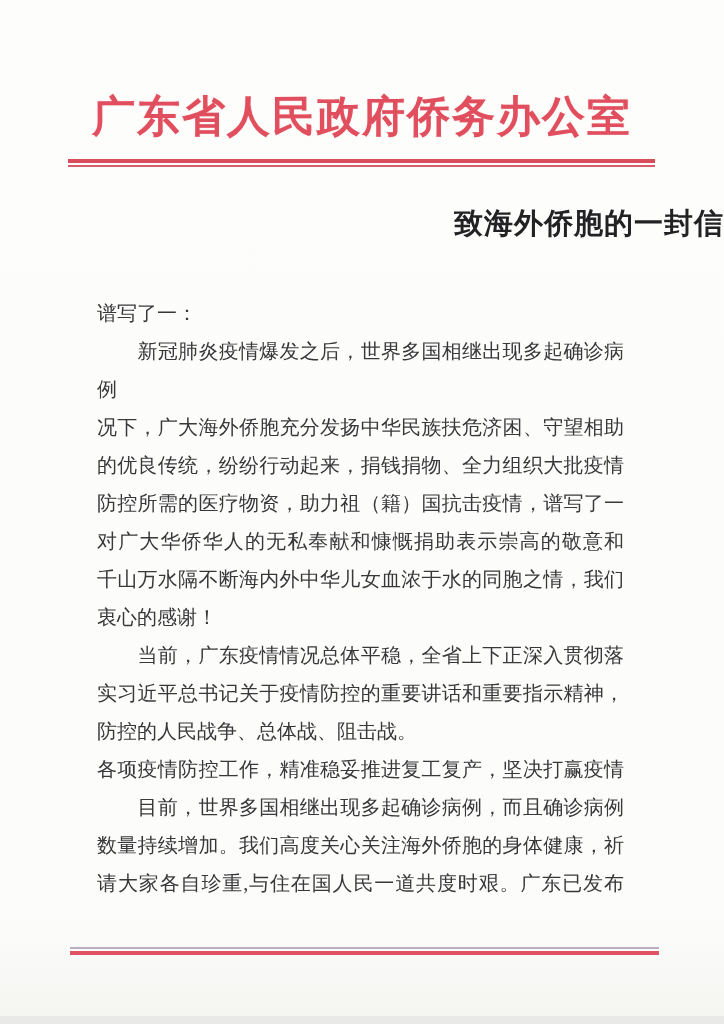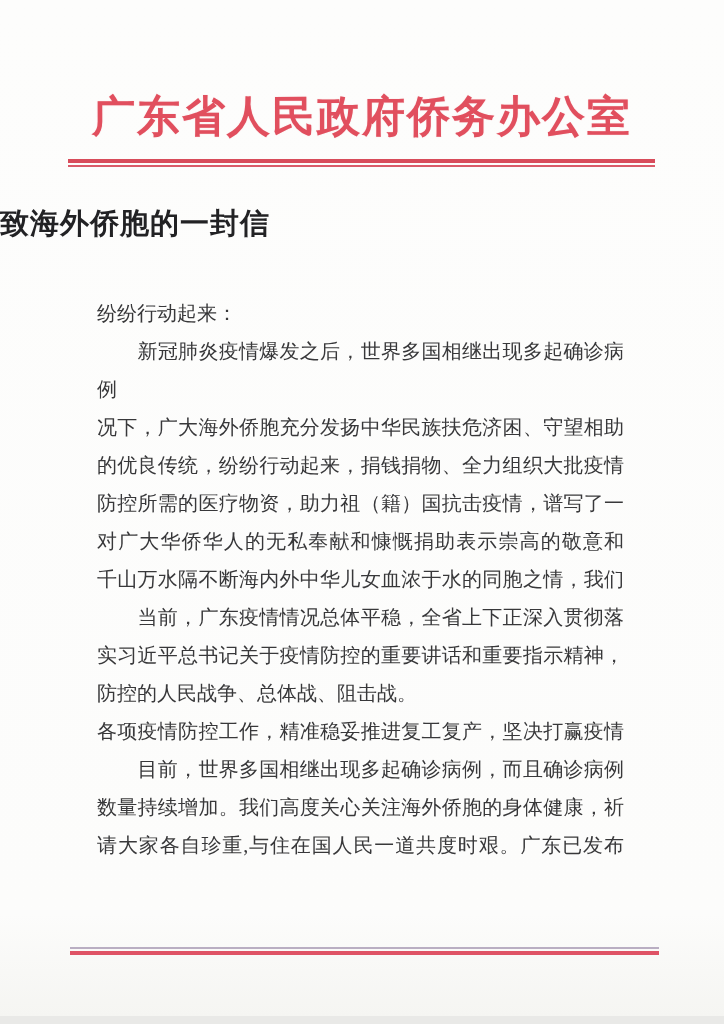--- a/index.html
+++ b/index.html
@@ -32,21 +32,21 @@
     left:68px;top:159px;
     width:587px;
   }
   .head-rule .thick{height:3.5px;background:#d84c5b;}
   .head-rule .thin{margin-top:2.5px;height:1.5px;background:#da5b69;}
   
   .letter-title{
     position:absolute;
     left:0;right:0;top:204px;
     margin:0;
-    text-align:left;
+    text-align:right;
     font-family:Liberation Mono, monospace;
     font-size:29px;
     font-weight:700;
     letter-spacing:1px;
     color:#222224;
     white-space:nowrap;
   }
   
   .letter-body{
     position:absolute;
@@ -79,27 +79,28 @@
   <h1 class="org-name">广东省人民政府侨务办公室</h1>
 
   <div class="head-rule">
     <div class="thick"></div>
     <div class="thin"></div>
   </div>
 
   <h2 class="letter-title">致海外侨胞的一封信</h2>
 
   <main class="letter-body">
-    <div class="line">纷纷行动起来：</div>
+    <div class="line">谱写了一：</div>
     <div class="line jl">　　新冠肺炎疫情爆发之后，世界多国相继出现多起确诊病例</div>
     <div class="line jl">况下，广大海外侨胞充分发扬中华民族扶危济困、守望相助</div>
     <div class="line jl">的优良传统，纷纷行动起来，捐钱捐物、全力组织大批疫情</div>
     <div class="line jl">防控所需的医疗物资，助力祖（籍）国抗击疫情，谱写了一</div>
     <div class="line jl">对广大华侨华人的无私奉献和慷慨捐助表示崇高的敬意和</div>
     <div class="line jl">千山万水隔不断海内外中华儿女血浓于水的同胞之情，我们</div>
+    <div class="line">衷心的感谢！</div>
     <div class="line jl">　　当前，广东疫情情况总体平稳，全省上下正深入贯彻落</div>
     <div class="line jl">实习近平总书记关于疫情防控的重要讲话和重要指示精神，</div>
     <div class="line">防控的人民战争、总体战、阻击战。</div>
     <div class="line jl">各项疫情防控工作，精准稳妥推进复工复产，坚决打赢疫情</div>
     <div class="line jl">　　目前，世界多国相继出现多起确诊病例，而且确诊病例</div>
     <div class="line jl">数量持续增加。我们高度关心关注海外侨胞的身体健康，祈</div>
     <div class="line jl">请大家各自珍重,与住在国人民一道共度时艰。广东已发布</div>
   </main>
 
   <footer class="foot-rule">

